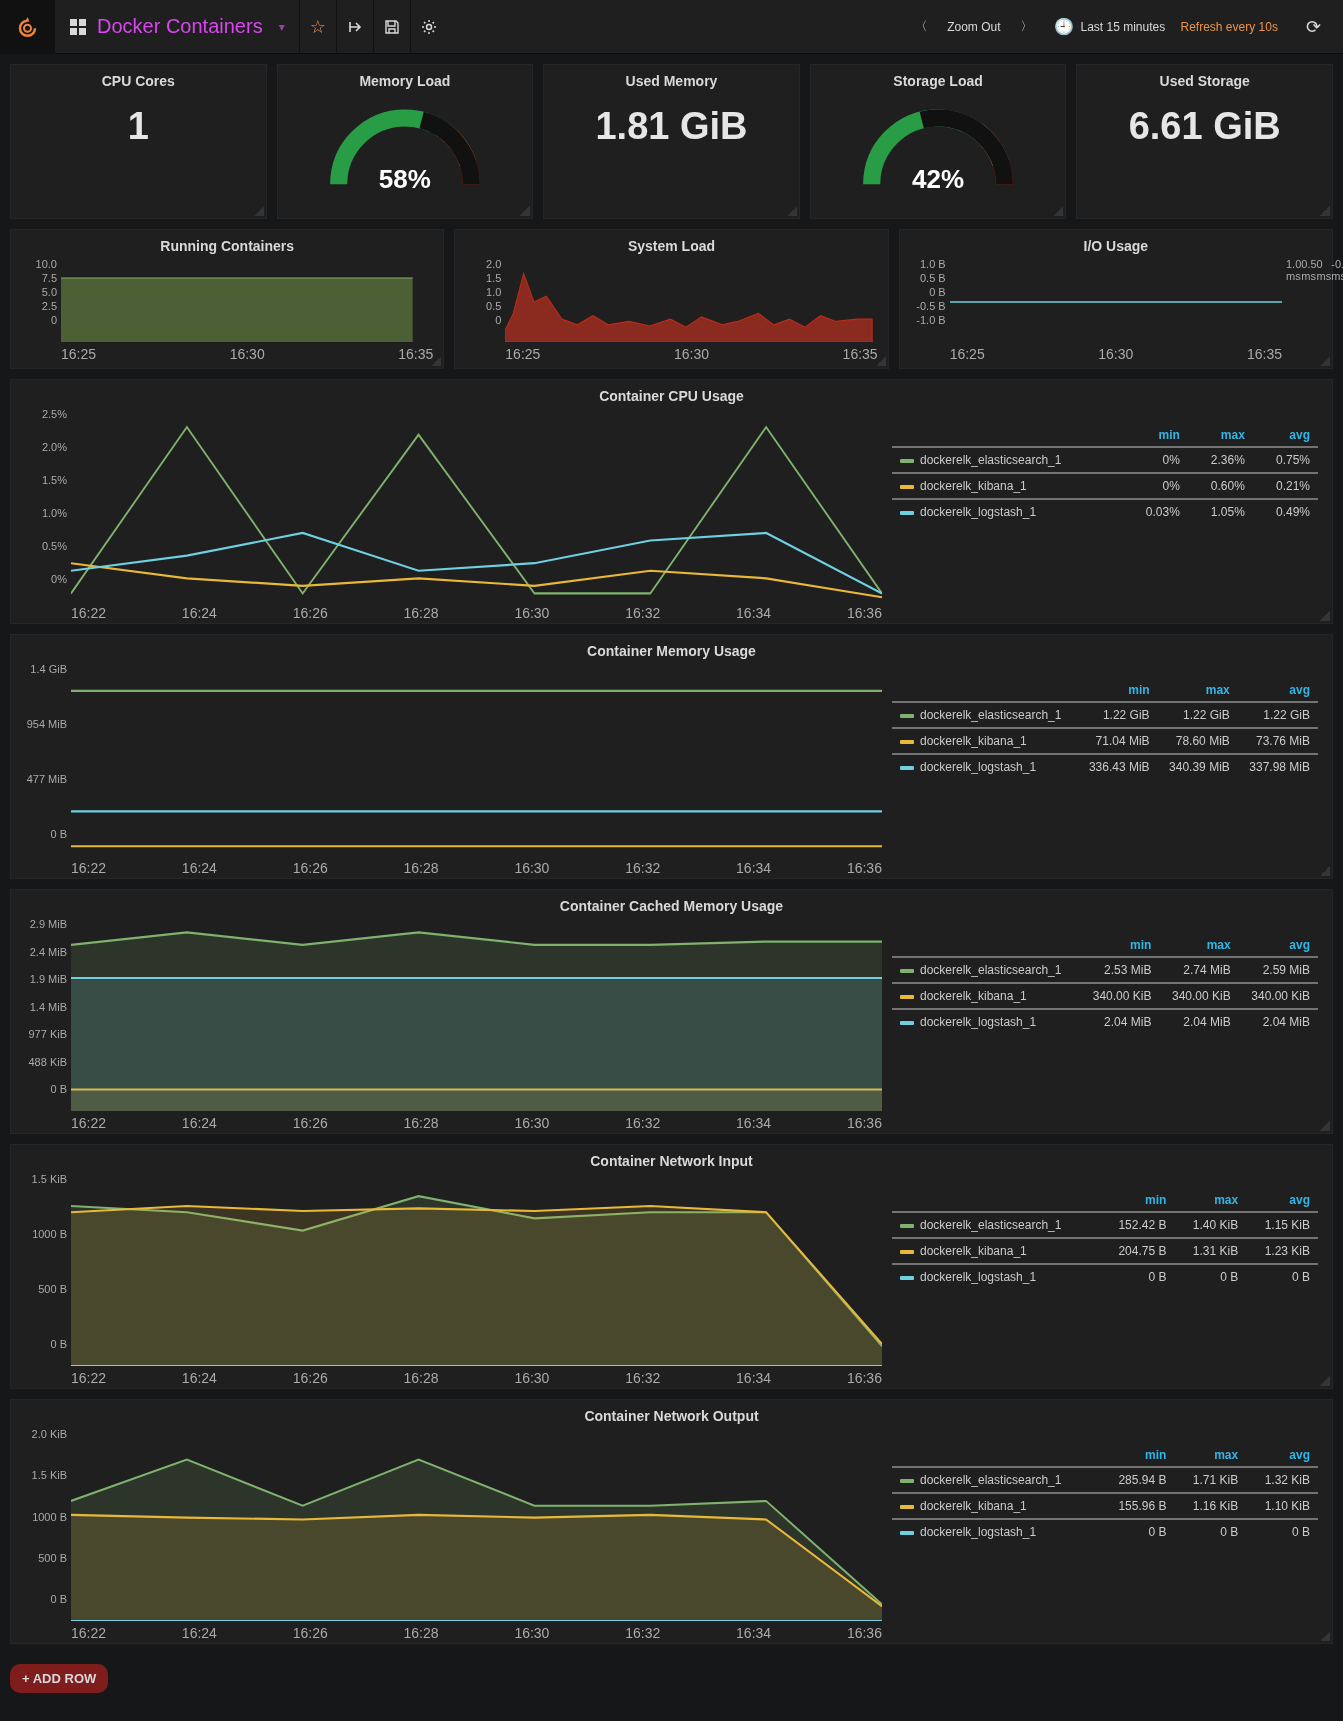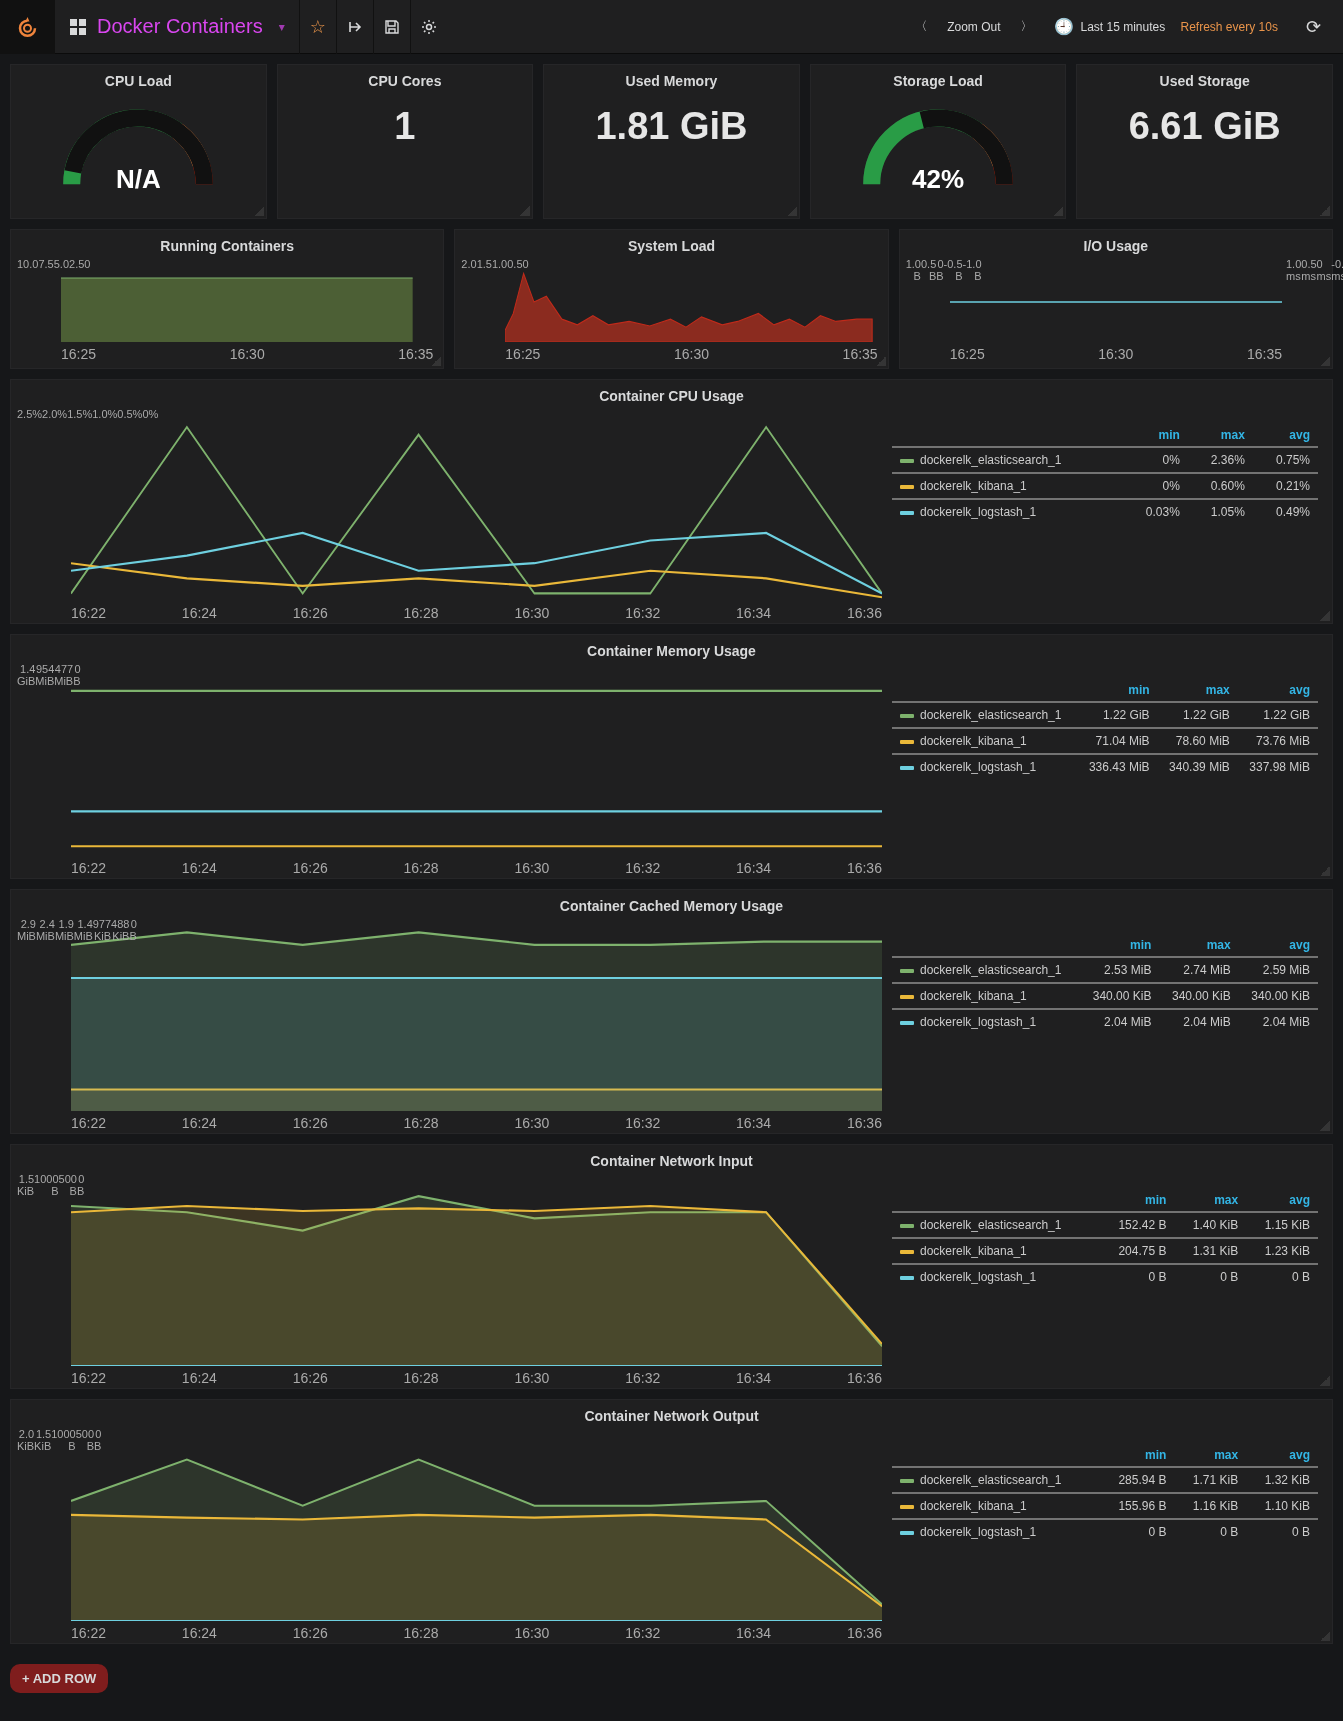--- a/index.html
+++ b/index.html
@@ -66,21 +66,21 @@
   .gauge-svg{ width:100%; height:100%; }
   .gauge-label{
     position:absolute; bottom:-6px; left:0; right:0; text-align:center;
     font-size:26px; font-weight:700; color:#fff;
   }
   
   .mini-row .panel{ flex:1; height:140px; padding-bottom:4px;}
   .mini-row .panel:nth-child(2){ flex:1;}
   .chart-area{ position:relative; flex:1; padding:4px 10px 0 50px; }
   .chart-svg{ width:100%; height:100%; display:block; }
-  .y-axis{ position:absolute; left:6px; top:0; bottom:16px; width:40px; display:flex; flex-direction:row; justify-content:space-between; font-size:11px; color:#aaa; text-align:right;}
+  .y-axis{ position:absolute; left:6px; top:0; bottom:16px; width:40px; display:flex; flex-direction:column; justify-content:space-between; font-size:11px; color:#aaa; text-align:right;}
   .y-axis-right{ position:absolute; right:6px; top:0; bottom:16px; width:40px; display:flex; flex-direction:row; justify-content:space-between; font-size:11px; color:#aaa; text-align:left;}
   .x-axis{ display:flex; justify-content:space-between; padding:4px 10px 2px 50px; font-size:14px; color:#aaa;}
   .x-axis.pad-right{padding-right:50px;}
   
   .big-panel{ height:245px; }
   .big-panel .body{ display:flex; flex:1; }
   .big-panel .chart-col{ flex:1; display:flex; flex-direction:column; position:relative;}
   .legend-col{ width:440px; padding:16px 14px 0 0; font-size:12px;}
   .legend-table{ width:100%; border-collapse:collapse; color:#ccc;}
   .legend-table th{ color:#33b5e5; font-weight:700; text-align:right; padding:4px 8px; font-size:12px;}
@@ -154,36 +154,36 @@
     </div>
     <div class="refresh-icon">⟳</div>
   </div>
 </div>
 
 
 <div class="board">
 
   <div class="row stat-row" id="stat-row">
       <div class="panel">
-        <div class="panel-title">CPU Load</div>
+        <div class="panel-title">CPU Cores</div>
+        <div class="stat-value">1</div>
+        <div class="drag-handle"></div>
+      </div>
+      <div class="panel">
+        <div class="panel-title">Memory Load</div>
         <div class="gauge-wrap">
       <svg class="gauge-svg" viewBox="0 0 180 95">
         <path d="M20 90 A70 70 0 0 1 160 90" stroke="#2f2f2f" stroke-width="18" fill="none"></path>
         <path d="M20 90 A70 70 0 0 1 160 90" stroke="#299c46" stroke-width="18" fill="none" stroke-dasharray="153.93804002589985 219.9114857512855"></path>
         <path d="M20 90 A70 70 0 0 1 160 90" stroke="#ef843c" stroke-width="18" fill="none" stroke-dasharray="0 153.93804002589985 43.98229715025712 219.9114857512855"></path>
         <path d="M20 90 A70 70 0 0 1 160 90" stroke="#bf1b00" stroke-width="18" fill="none" stroke-dasharray="0 197.92033717615698 21.991148575128545 219.9114857512855"></path>
-        <path d="M20 90 A70 70 0 0 1 160 90" stroke="#111" stroke-width="18" fill="none" stroke-dasharray="0 13.19468914507713 219.9114857512855 0"></path>
+        <path d="M20 90 A70 70 0 0 1 160 90" stroke="#111" stroke-width="18" fill="none" stroke-dasharray="0 127.54866173574558 219.9114857512855 0"></path>
       </svg>
-      <div class="gauge-label">N/A</div>
-    </div>
-        <div class="drag-handle"></div>
-      </div>
-      <div class="panel">
-        <div class="panel-title">CPU Cores</div>
-        <div class="stat-value">1</div>
+      <div class="gauge-label">58%</div>
+    </div>
         <div class="drag-handle"></div>
       </div>
       <div class="panel">
         <div class="panel-title">Used Memory</div>
         <div class="stat-value">1.81 GiB</div>
         <div class="drag-handle"></div>
       </div>
       <div class="panel">
         <div class="panel-title">Storage Load</div>
         <div class="gauge-wrap">

